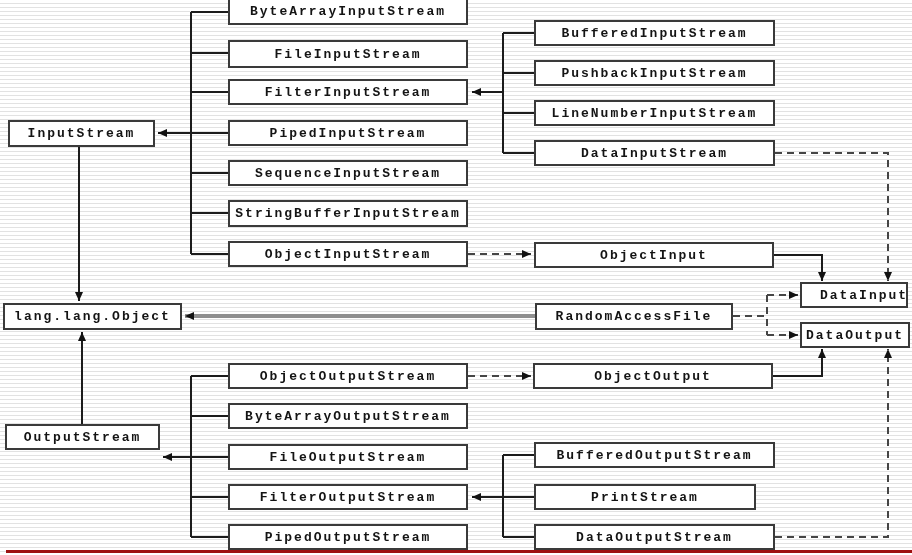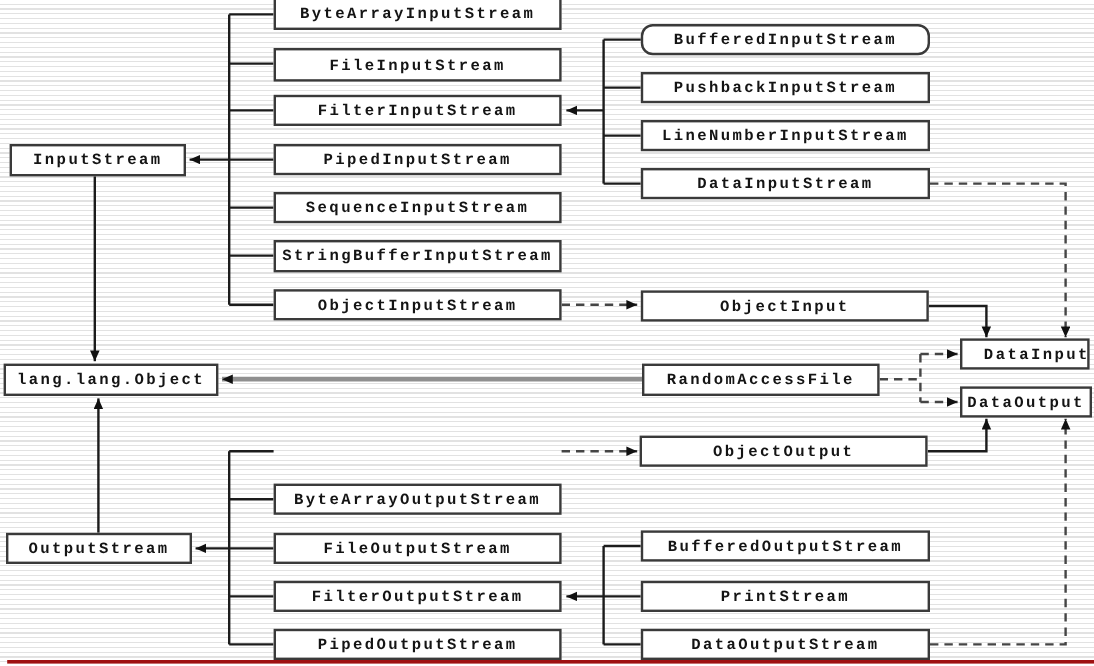--- a/index.html
+++ b/index.html
@@ -90,34 +90,35 @@
 
   <div id="nodes">
       <div class="node" style="left: 8px; top: 120px; width: 147px; height: 27px;">InputStream</div>
       <div class="node" style="left: 228px; top: -2px; width: 240px; height: 27px;">ByteArrayInputStream</div>
       <div class="node" style="left: 228px; top: 40px; width: 240px; height: 28px;">FileInputStream</div>
       <div class="node" style="left: 228px; top: 79px; width: 240px; height: 26px;">FilterInputStream</div>
       <div class="node" style="left: 228px; top: 120px; width: 240px; height: 26px;">PipedInputStream</div>
       <div class="node" style="left: 228px; top: 160px; width: 240px; height: 26px;">SequenceInputStream</div>
       <div class="node" style="left: 228px; top: 200px; width: 240px; height: 27px;">StringBufferInputStream</div>
       <div class="node" style="left: 228px; top: 241px; width: 240px; height: 26px;">ObjectInputStream</div>
-      <div class="node" style="left: 534px; top: 20px; width: 241px; height: 26px; border-radius: 10px;">BufferedInputStream</div>
+      <div class="node" style="left: 534px; top: 20px; width: 241px; height: 26px;">BufferedInputStream</div>
       <div class="node" style="left: 534px; top: 60px; width: 241px; height: 26px;">PushbackInputStream</div>
       <div class="node" style="left: 534px; top: 100px; width: 241px; height: 26px;">LineNumberInputStream</div>
       <div class="node" style="left: 534px; top: 140px; width: 241px; height: 26px;">DataInputStream</div>
       <div class="node" style="left: 534px; top: 242px; width: 240px; height: 26px;">ObjectInput</div>
       <div class="node" style="left: 3px; top: 303px; width: 179px; height: 27px;">lang.lang.Object</div>
       <div class="node" style="left: 535px; top: 303px; width: 198px; height: 27px;">RandomAccessFile</div>
       <div class="node" style="left: 800px; top: 282px; width: 108px; height: 26px; padding-left: 20px;">DataInput</div>
       <div class="node" style="left: 800px; top: 322px; width: 110px; height: 26px;">DataOutput</div>
       <div class="node" style="left: 533px; top: 363px; width: 240px; height: 26px;">ObjectOutput</div>
+      <div class="node" style="left: 228px; top: 363px; width: 240px; height: 26px;">ObjectOutputStream</div>
       <div class="node" style="left: 228px; top: 403px; width: 240px; height: 26px;">ByteArrayOutputStream</div>
-      <div class="node" style="left: 5px; top: 444px; width: 155px; height: 26px;">OutputStream</div>
+      <div class="node" style="left: 5px; top: 424px; width: 155px; height: 26px;">OutputStream</div>
       <div class="node" style="left: 228px; top: 444px; width: 240px; height: 26px;">FileOutputStream</div>
       <div class="node" style="left: 228px; top: 484px; width: 240px; height: 26px;">FilterOutputStream</div>
       <div class="node" style="left: 228px; top: 524px; width: 240px; height: 26px;">PipedOutputStream</div>
       <div class="node" style="left: 534px; top: 442px; width: 241px; height: 26px;">BufferedOutputStream</div>
-      <div class="node" style="left: 534px; top: 484px; width: 241px; height: 26px;">PrintStream</div>
+      <div class="node" style="left: 534px; top: 484px; width: 222px; height: 26px;">PrintStream</div>
       <div class="node" style="left: 534px; top: 524px; width: 241px; height: 26px;">DataOutputStream</div>
     </div>
 
   <div id="bottom-rule"></div>
 </div>
 
 </body></html>

